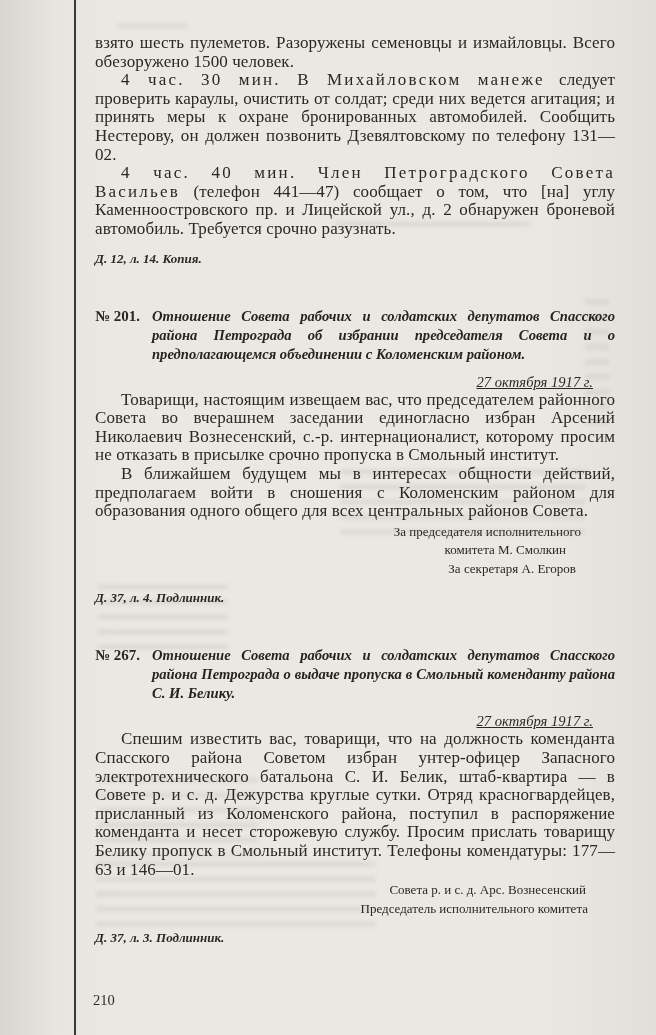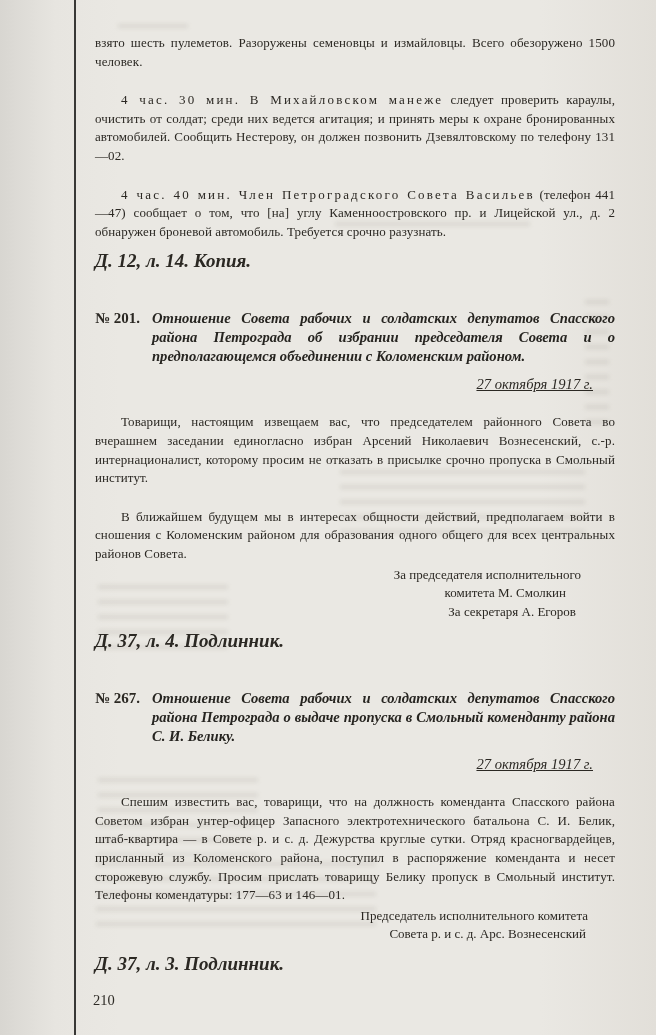--- a/index.html
+++ b/index.html
@@ -14,28 +14,28 @@
     color:#2b2823;
   }
   .gutter-line {
     position:absolute; left:74px; top:0; width:2px; height:1035px;
     background:#191917; opacity:.85;
   }
   .content {
     position:absolute; left:95px; top:34px; width:520px;
   }
   p.body {
-    margin:0; font-size:13px; line-height:18.6px;
+    margin:0; font-size:17px; line-height:18.6px;
     text-align:justify; letter-spacing:.1px;
   }
-  p.indent { text-indent:26px;margin-top:20px; }
+  p.indent { text-indent:26px; }
   .emph { letter-spacing:2.2px; }
   .source {
     margin:0; margin-top:11px;
-    font-weight:bold; font-style:italic; font-size:19px; line-height:17px;
+    font-weight:bold; font-style:italic; font-size:13px; line-height:17px;
   }
   .doc-head { display:flex; margin-top:40px; }
   .doc-num {
     flex:none; width:57px; font-weight:bold; font-size:15px; line-height:19px;
   }
   .doc-title {
     font-weight:bold; font-style:italic; font-size:14.6px; line-height:19px;
     text-align:justify; color:#262420;
   }
   .doc-date {
@@ -114,22 +114,22 @@
 
     <div class="doc-head">
       <div class="doc-num">№ 267.</div>
       <div class="doc-title">Отношение Совета рабочих и солдатских депутатов Спасского района Петрограда о выдаче пропуска в Смольный коменданту района С. И. Белику.</div>
     </div>
     <div class="doc-date">27 октября 1917 г.</div>
 
     <p class="body indent first-para">Спешим известить вас, товарищи, что на должность коменданта Спасского района Советом избран унтер-офицер Запасного электротехнического батальона С. И. Белик, штаб-квартира — в Совете р. и с. д. Дежурства круглые сутки. Отряд красногвардейцев, присланный из Коломенского района, поступил в распоряжение коменданта и несет сторожевую службу. Просим прислать товарищу Белику пропуск в Смольный институт. Телефоны комендатуры: 177—63 и 146—01.</p>
 
     <div class="sigs">
+      <div class="sig pr-e">Совета р. и с. д. Арс. Вознесенский</div>
       <div class="sig pr-d">Председатель исполнительного комитета</div>
-      <div class="sig pr-e">Совета р. и с. д. Арс. Вознесенский</div>
     </div>
 
     <p class="source">Д. 37, л. 3. Подлинник.</p>
 
   </div>
 
   <div class="page-number">210</div>
 
 </div>
 

